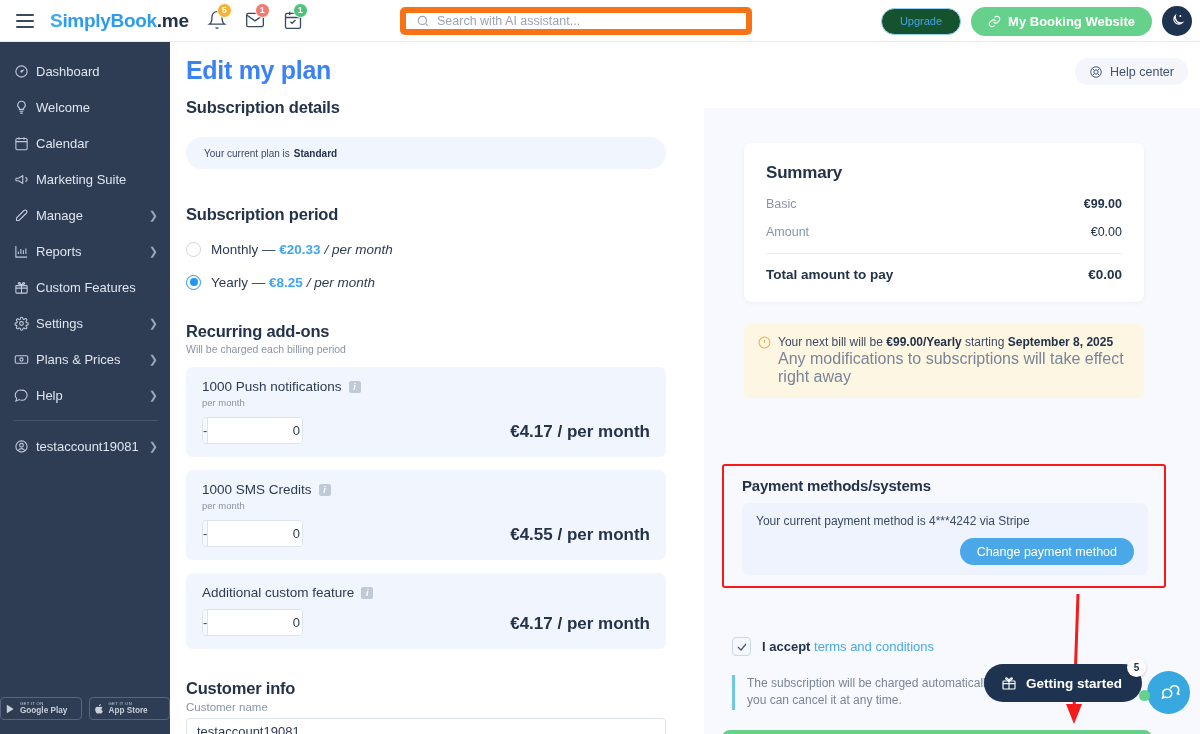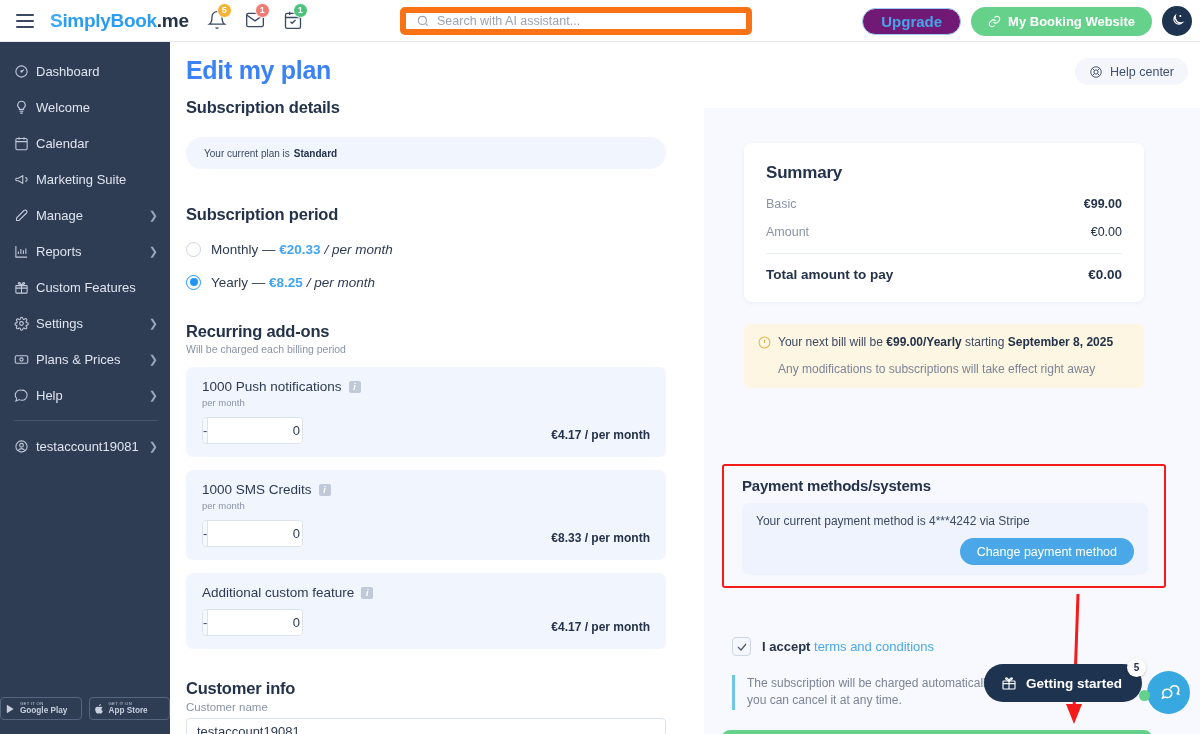--- a/index.html
+++ b/index.html
@@ -48,22 +48,22 @@
   .search-wrap svg { flex: 0 0 auto; color: #9aa3b5; }
   .search-wrap input {
     border: 0; outline: 0; font-size: 12.5px; color: #4a5568;
     font-family: "Liberation Sans", sans-serif; width: 100%; background: transparent;
   }
   .search-wrap input::placeholder { color: #9aa3b5; }
 
   .tb-right { position: absolute; right: 8px; top: 0; height: 42px; display: flex; align-items: center; gap: 10px; }
   .btn-upgrade {
     height: 27px; padding: 0 18px; border-radius: 14px;
-    border: 1px solid #9dd0f7; background: #701a75; color: #49a3e8;
-    font-size: 15px; font-weight: bold; cursor: pointer;
+    border: 1px solid #9dd0f7; background: #14532d; color: #49a3e8;
+    font-size: 11px; font-weight: normal; cursor: pointer;
     display: flex; align-items: center; font-family: "Liberation Sans", sans-serif;
   }
   .btn-booking {
     height: 29px; padding: 0 17px; border-radius: 15px; border: 0;
     background: #66d18b; color: #fff; font-size: 13px; font-weight: bold;
     display: flex; align-items: center; gap: 7px; cursor: pointer;
     font-family: "Liberation Sans", sans-serif;
   }
   .moon {
     width: 30px; height: 30px; border-radius: 50%; background: #1e3350;
@@ -150,21 +150,21 @@
     width: 28px; display: flex; align-items: center; justify-content: center;
     font-size: 13px; color: #3d4a63; cursor: pointer; background: #f5f8fd; border: 0;
     font-family: "Liberation Sans", sans-serif;
   }
   .stepper .sv {
     flex: 1; background: #fff; border: 0; border-left: 1px solid #dde3ee; border-right: 1px solid #dde3ee;
     text-align: center; font-size: 13px; color: #2c3a52; outline: none;
     font-family: "Liberation Sans", sans-serif;
   }
   .addon-price {
-    position: absolute; right: 16px; bottom: 15px; font-size: 12px; font-weight: bold; color: #24324a;
+    position: absolute; right: 16px; bottom: 15px; font-size: 17px; font-weight: bold; color: #24324a;
   }
 
   .cust-name-lbl { font-size: 11.5px; color: #8a93a6; margin-top: 3px; }
   .cust-input {
     margin-top: 5px; width: 480px; height: 26px; border: 1px solid #dde3ee; border-radius: 4px;
     padding: 0 10px; font-size: 13px; color: #2c3a52; outline: none; background: #fff;
     font-family: "Liberation Sans", sans-serif;
   }
 
   
@@ -186,21 +186,21 @@
   .srow.total { margin-top: 13px; }
   .srow.total .k { font-size: 13.5px; font-weight: bold; color: #24324a; }
   .srow.total .v { font-size: 13.5px; font-weight: bold; color: #24324a; }
 
   .notice {
     position: absolute; left: 40px; top: 216px; width: 400px;
     background: #fdf6e3; border-radius: 6px; padding: 11px 14px 12px;
   }
   .notice-l1 { display: flex; align-items: flex-start; gap: 7px; font-size: 12px; color: #3d4a63; }
   .notice-l1 b { color: #24324a; }
-  .notice-l2 { font-size: 12px; color: #7b8496; margin-top: 13px; margin-left: 20px; }
+  .notice-l2 { font-size: 16px; color: #7b8496; margin-top: 1px; margin-left: 20px; }
   .warn-ic { flex: 0 0 auto; color: #e8b14a; margin-top: 1px; }
 
   .pay-box {
     position: absolute; left: 18px; top: 356px; width: 444px; height: 124px;
     border: 2.5px solid #f51b1b; border-radius: 3px; background: #f7f9fe;
     padding: 11px 16px 0 18px;
   }
   .pay-box h3 { font-size: 15px; font-weight: bold; color: #24324a; letter-spacing: -.2px; }
   .pay-inner {
     margin-top: 9px; background: #eef3fd; border-radius: 8px; padding: 11px 14px 12px; position: relative; height: 72px;
@@ -533,21 +533,21 @@
           <div class="addon-title">
             <span>1000 SMS Credits</span>
             <span class="info-i">i</span>
           </div>
           <div class="addon-sub">per month</div>
           <div class="stepper">
             <button class="sb">-</button>
             <input class="sv" value="0" style="">
 
           </div>
-          <div class="addon-price">€8.33 / per month</div>
+          <div class="addon-price">€4.55 / per month</div>
         </div>
 
         <div class="addon" style="padding-bottom:13px">
           <div class="addon-title">
             <span>Additional custom feature</span>
             <span class="info-i">i</span>
           </div>
           <div class="stepper">
             <button class="sb">-</button>
             <input class="sv" value="0" style="">

